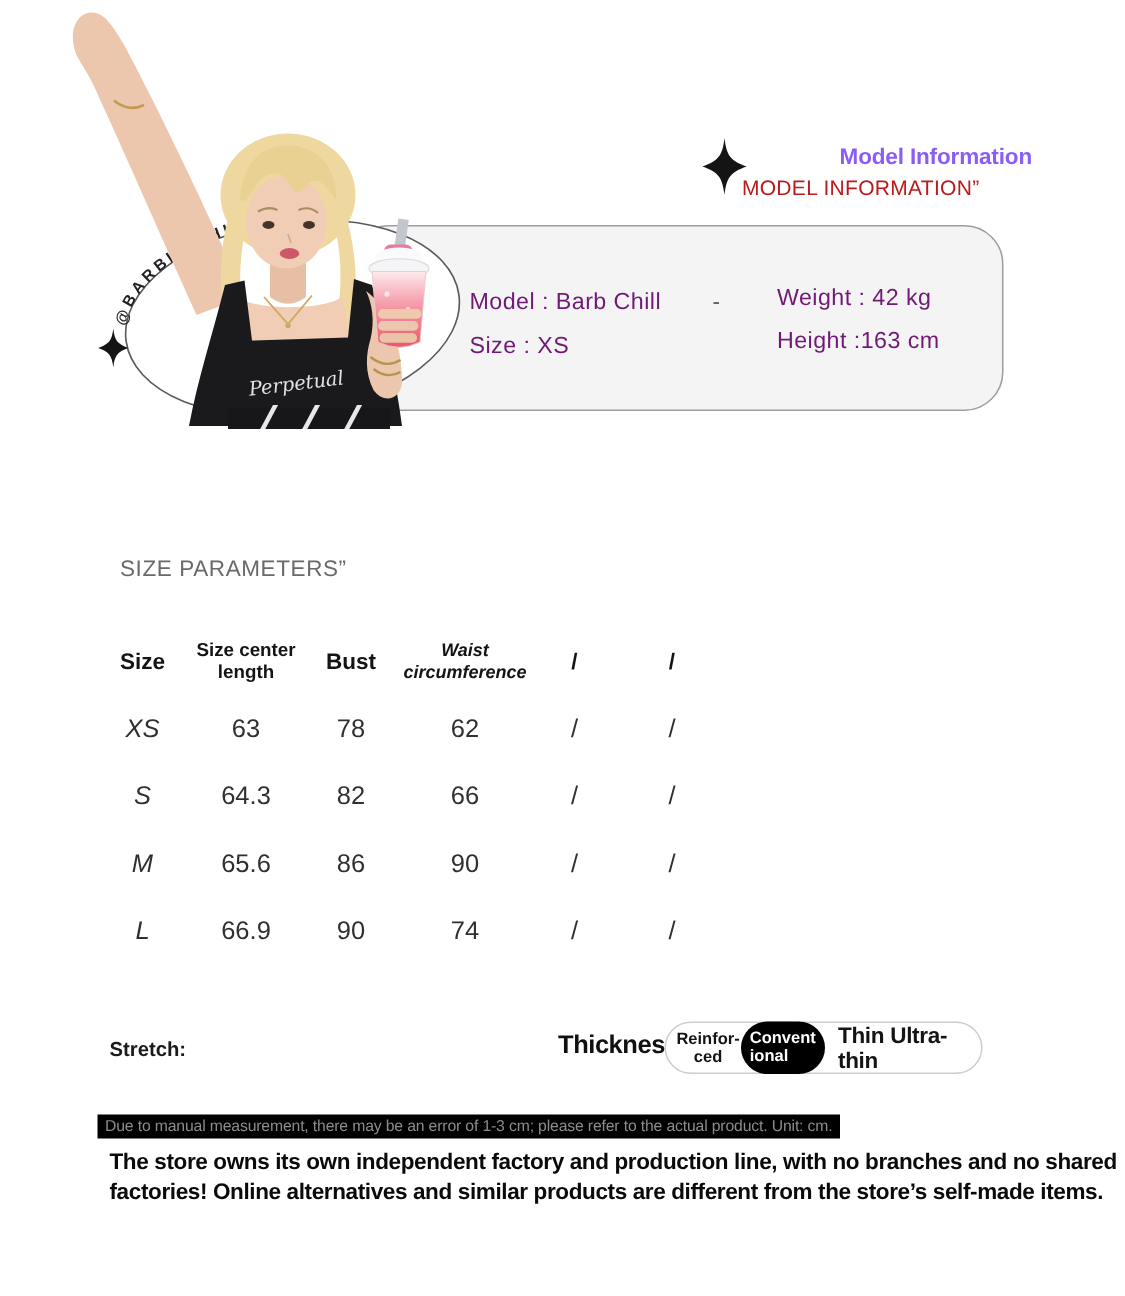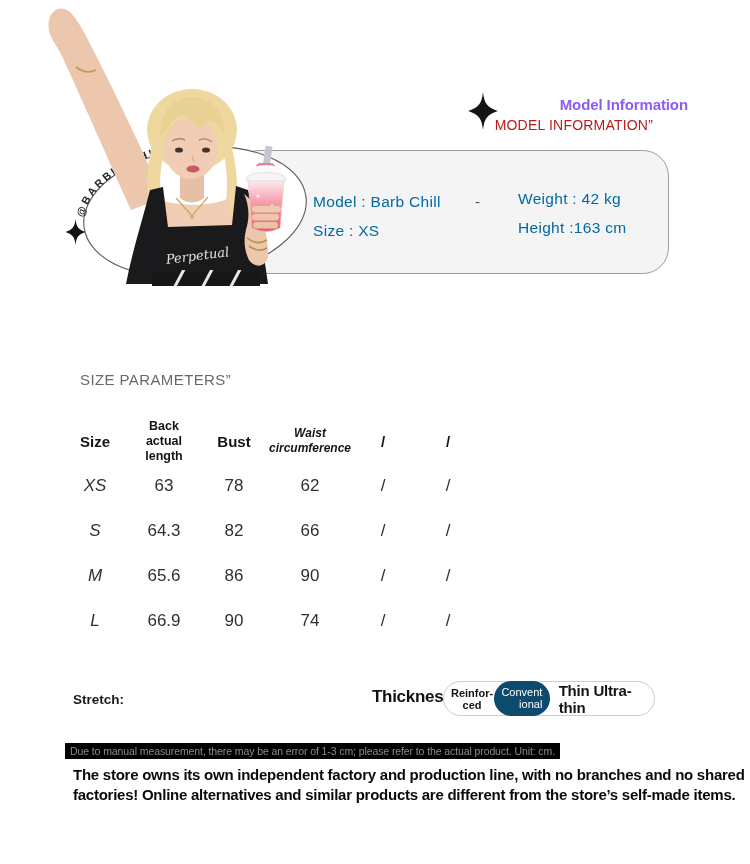--- a/index.html
+++ b/index.html
@@ -7,21 +7,21 @@
   .screen{position:relative;width:750px;height:864px;background:#fff;overflow:hidden;}
 
   
   .hdr-title{position:absolute;top:96px;right:62px;font-size:15px;font-weight:bold;color:#8b5cf6;letter-spacing:-0.1px;}
   .hdr-sub{position:absolute;top:117px;right:97px;font-size:14px;color:#b91c1c;letter-spacing:0.2px;}
   .hdr-star{position:absolute;left:466px;top:92px;width:34px;height:38px;}
 
   
   .model-card{position:absolute;left:233px;top:150px;width:434px;height:122px;background:#f4f4f5;
     border:1px solid #9d9d9d;border-radius:26px;z-index:1;}
-  .mc-col{position:absolute;font-size:15.5px;color:#0369a1;line-height:29px;letter-spacing:0.3px;}
+  .mc-col{position:absolute;font-size:15.5px;color:#701a75;line-height:29px;letter-spacing:0.3px;}
   .mc-left{left:79px;top:36px;}
   .mc-right{left:284px;top:33px;}
   .mc-dash{position:absolute;left:241px;top:42px;font-size:15px;color:#555;}
 
   
   .model-art{position:absolute;left:0;top:0;width:480px;height:300px;z-index:2;pointer-events:none;}
 
   
   .size-heading{position:absolute;left:80px;top:371px;font-size:15px;color:#696969;letter-spacing:0.4px;}
   .size-table{position:absolute;left:60px;top:418px;width:420px;display:grid;
@@ -40,22 +40,22 @@
   .attr-row{position:absolute;left:0;top:681px;width:750px;height:36px;}
   .stretch-label{position:absolute;left:73px;top:11px;font-size:13.5px;font-weight:bold;color:#1a1a1a;}
   .pill{position:absolute;top:0;height:35px;background:#fff;border:1px solid #cdcdcd;border-radius:18px;box-sizing:border-box;}
   .pill-stretch{left:126px;width:232px;}
   .ps-active{position:absolute;left:14px;top:4px;width:144px;font-size:11px;font-weight:bold;color:#111;line-height:13px;}
   .ps-inactive{position:absolute;left:156px;top:4px;width:56px;font-size:12.5px;color:#909090;line-height:13px;text-align:center;}
   .ps-blob{position:absolute;left:202px;top:1px;width:30px;height:33px;}
   .thick-label{position:absolute;left:372px;top:6px;font-size:17px;font-weight:bold;color:#111;letter-spacing:-0.3px;}
   .pill-thick{left:443px;width:212px;display:flex;align-items:center;}
   .pt-opt1{width:46px;margin-left:6px;font-size:11px;font-weight:bold;color:#141414;line-height:12px;text-align:center;white-space:pre-line;}
-  .pt-selected{width:58px;height:35px;margin-top:-1px;border-radius:20px;background:#0c4a6e;color:#fff;
-    font-size:11px;font-weight:normal;line-height:12px;text-align:right;white-space:pre-line;
+  .pt-selected{width:58px;height:35px;margin-top:-1px;border-radius:20px;background:#000000;color:#fff;
+    font-size:11px;font-weight:bold;line-height:12px;text-align:left;white-space:pre-line;
     display:flex;align-items:center;justify-content:center;}
   .pt-opt2{margin-left:9px;font-size:15px;font-weight:bold;color:#141414;letter-spacing:-0.2px;}
 
   
   .disclaimer{position:absolute;left:65px;top:743px;font-size:10.5px;color:#8c8c8c;background:#000000;
     padding:2px 5px;letter-spacing:-0.1px;}
   .statement{position:absolute;left:73px;top:765px;width:672px;font-size:15px;font-weight:bold;color:#0a0a0a;
     line-height:19.5px;letter-spacing:-0.25px;white-space:pre-line;}
 </style>
 </head>
@@ -155,21 +155,21 @@
         <rect x="206" y="268" width="3" height="22" fill="#e8e8e8" transform="rotate(28 208 278)"></rect>
         <rect x="234" y="268" width="3" height="22" fill="#e8e8e8" transform="rotate(28 236 278)"></rect>
       </g>
     </g>
   </svg>
 
   <div class="size-heading">SIZE PARAMETERS”</div>
 
   <div class="size-table">
     <div class="th th-lg">Size</div>
-    <div class="th th-sm">Back actual
+    <div class="th th-sm">Size center
 length</div>
     <div class="th th-lg">Bust</div>
     <div class="th th-md">Waist
 circumference</div>
     <div class="th th-slash">/</div>
     <div class="th th-slash">/</div>
 
     <div class="td td-size">XS</div>
     <div class="td">63</div>
     <div class="td">78</div>

